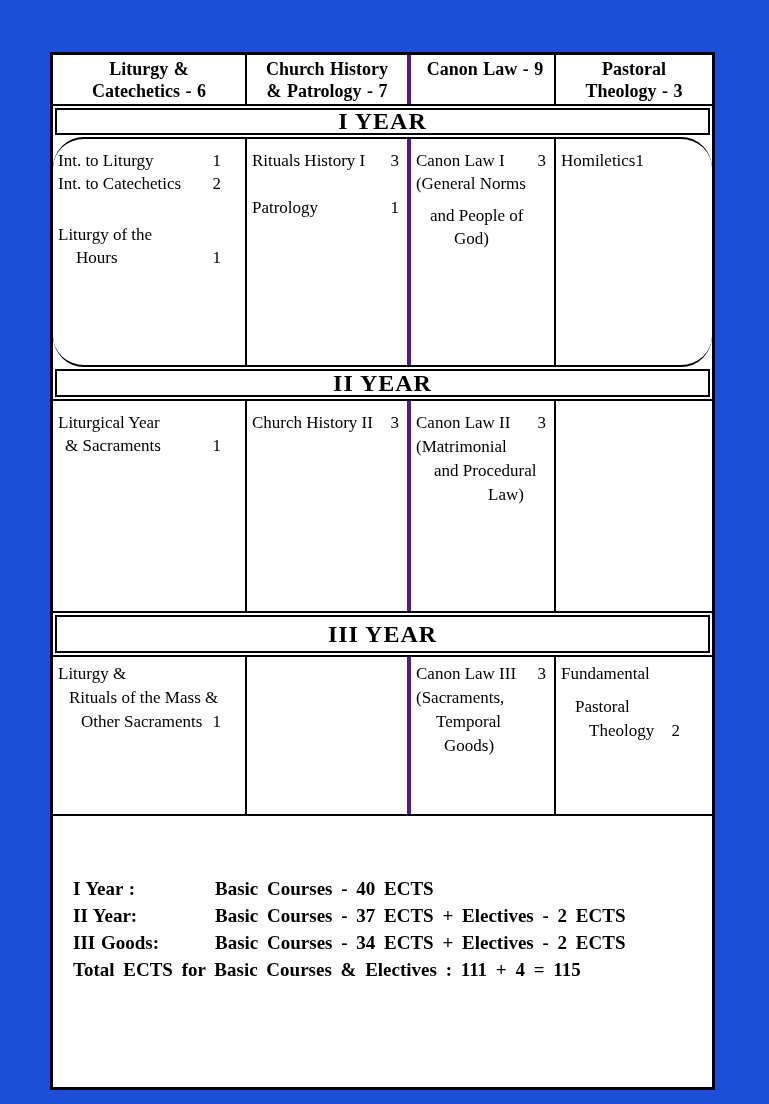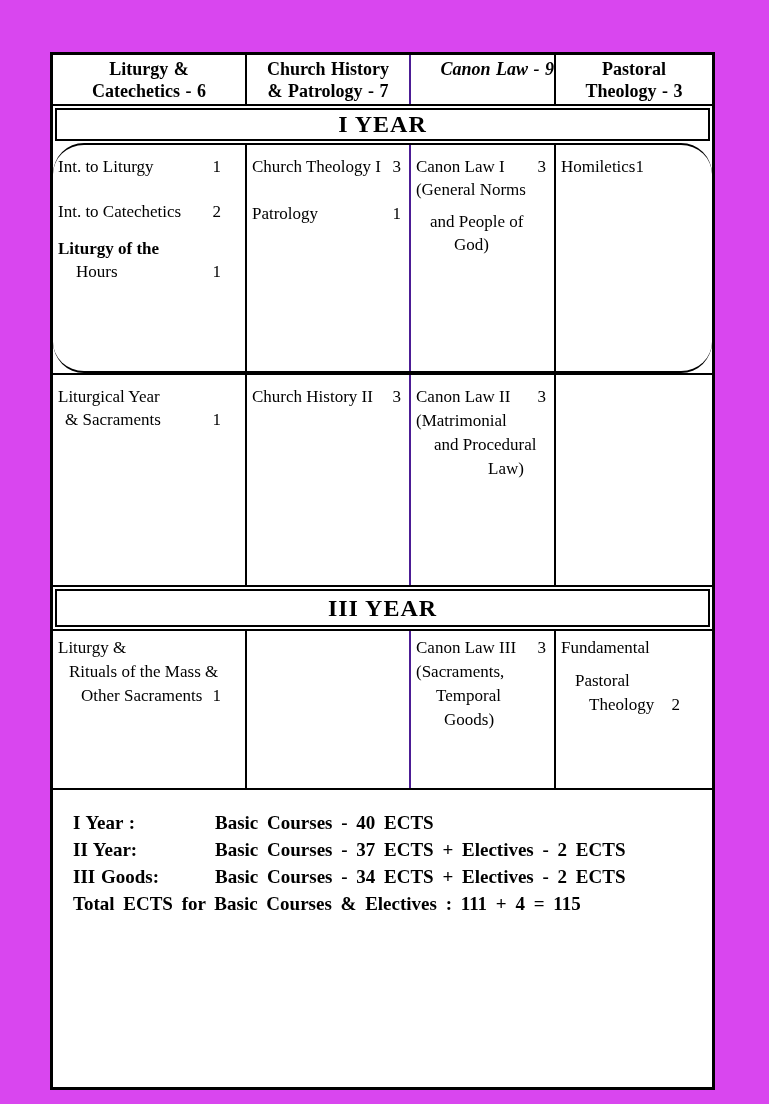--- a/index.html
+++ b/index.html
@@ -3,96 +3,96 @@
 <meta charset="utf-8">
 <style>
   * { margin:0; padding:0; box-sizing:border-box; }
   html,body { background:#ffffff; }
   body {
     width:769px; height:1104px;
     font-family:"Liberation Serif","DejaVu Serif",serif;
     color:#000;
     position:relative;
   }
-  .page { position:absolute; left:0; top:0; width:769px; height:1104px; background:#d946ef; }
+  .page { position:absolute; left:0; top:0; width:769px; height:1104px; background:#1d4ed8; }
 
   .sheet {
     position:absolute; left:50px; top:52px;
     width:665px; height:1038px;
     border:3px solid #000;
     display:flex; flex-direction:column;
     background:#fff;
   }
 
   
   .row { display:flex; }
   .cell { position:relative; }
   .c1 { width:194px; border-right:2px solid #000; }
-  .c2 { width:164px; border-right:2px solid #4c1d95; }
+  .c2 { width:164px; border-right:4px solid #4c1d95; }
   .c3 { width:145px; border-right:2px solid #000; }
   .c4 { flex:1; }
 
   
   .header-row { height:51px; border-bottom:2px solid #000; flex:0 0 auto; }
   .hcell {
     font-weight:bold; font-size:18px; line-height:22px;
     text-align:center; padding-top:3px; word-spacing:1px;
   }
-  .hcell.left { text-align:right; padding-left:5px;font-style:italic; }
+  .hcell.left { text-align:center; padding-left:5px; }
 
   
   .banner {
     border:2px solid #000; margin:2px;
     display:flex; align-items:center; justify-content:center;
     font-weight:bold; font-size:24px; letter-spacing:1px;
     flex:0 0 auto;
   }
-  .banner-1 { height:33px; }
+  .banner-1 { height:27px; }
   .banner-2 { height:28px; }
   .banner-3 { height:38px; }
 
   
   .content-row { border-top:2px solid #000; border-bottom:2px solid #000; flex:0 0 auto; }
   .yr1 { height:230px;border-radius:31px; }
   .yr2 { height:214px; }
   .yr3 { height:161px; }
 
   .content-row .cell {
     font-size:17px; line-height:23px;
     padding:10px 8px 0 5px;
   }
   .yr3 .cell { padding-top:5px; line-height:24px; }
   .yr2 .c3 { line-height:24px; }
 
   .line { display:flex; justify-content:space-between; white-space:nowrap; }
   .credit { flex:0 0 auto; }
 
   
-  .mt10 { margin-top:22px; }
-  .mt21 { margin-top:14px;font-weight:bold; }
+  .mt10 { margin-top:0; }
+  .mt21 { margin-top:28px; }
   .mt24 { margin-top:24px; }
   .ind7  .cname { padding-left:7px; }
   .ind11 .cname { padding-left:11px; }
   .ind14 .cname { padding-left:14px;margin-top:9px; }
   .ind18 .cname { padding-left:18px; }
   .ind20 .cname { padding-left:20px;text-align:center; }
   .ind23 .cname { padding-left:23px; }
   .ind28 .cname { padding-left:28px; }
   .ind38 .cname { padding-left:38px; }
   .ind72 .cname { padding-left:72px; }
   .cr16 .credit { padding-right:16px; }
   .cr24 .credit { padding-right:24px; }
   .cr60 .credit { padding-right:60px; }
 
   
   .footer {
     flex:1 1 auto;
     padding:19px 6px 0 20px;
     font-weight:bold; font-size:19px; line-height:27px;
-    word-spacing:4px; white-space:nowrap;
+    word-spacing:4px; white-space:nowrap;margin-top:40px;
   }
   .flabel { display:inline-block; width:142px; word-spacing:1px; }
 </style>
 </head>
 <body>
 
 <div class="page">
   <div class="sheet">
 
     <div class="row header-row">
@@ -129,21 +129,21 @@
         <div class="line mt21">
           <span class="cname">Liturgy of the</span>
         </div>
         <div class="line cr16 ind18">
           <span class="cname">Hours</span>
           <span class="credit">1</span>
         </div>
       </div>
       <div class="cell c2">
         <div class="line">
-          <span class="cname">Church Theology I</span>
+          <span class="cname">Rituals History I</span>
           <span class="credit">3</span>
         </div>
         <div class="line mt24">
           <span class="cname">Patrology</span>
           <span class="credit">1</span>
         </div>
       </div>
       <div class="cell c3">
         <div class="line">
           <span class="cname">Canon Law I</span>
@@ -160,20 +160,23 @@
         </div>
       </div>
       <div class="cell c4">
         <div class="line cr60">
           <span class="cname">Homiletics</span>
           <span class="credit">1</span>
         </div>
       </div>
     </div>
 
+    <div class="banner banner-2">
+      <span>II YEAR</span>
+    </div>
     <div class="row content-row yr2">
       <div class="cell c1">
         <div class="line">
           <span class="cname">Liturgical Year</span>
         </div>
         <div class="line cr16 ind7">
           <span class="cname">&amp; Sacraments</span>
           <span class="credit">1</span>
         </div>
       </div>

